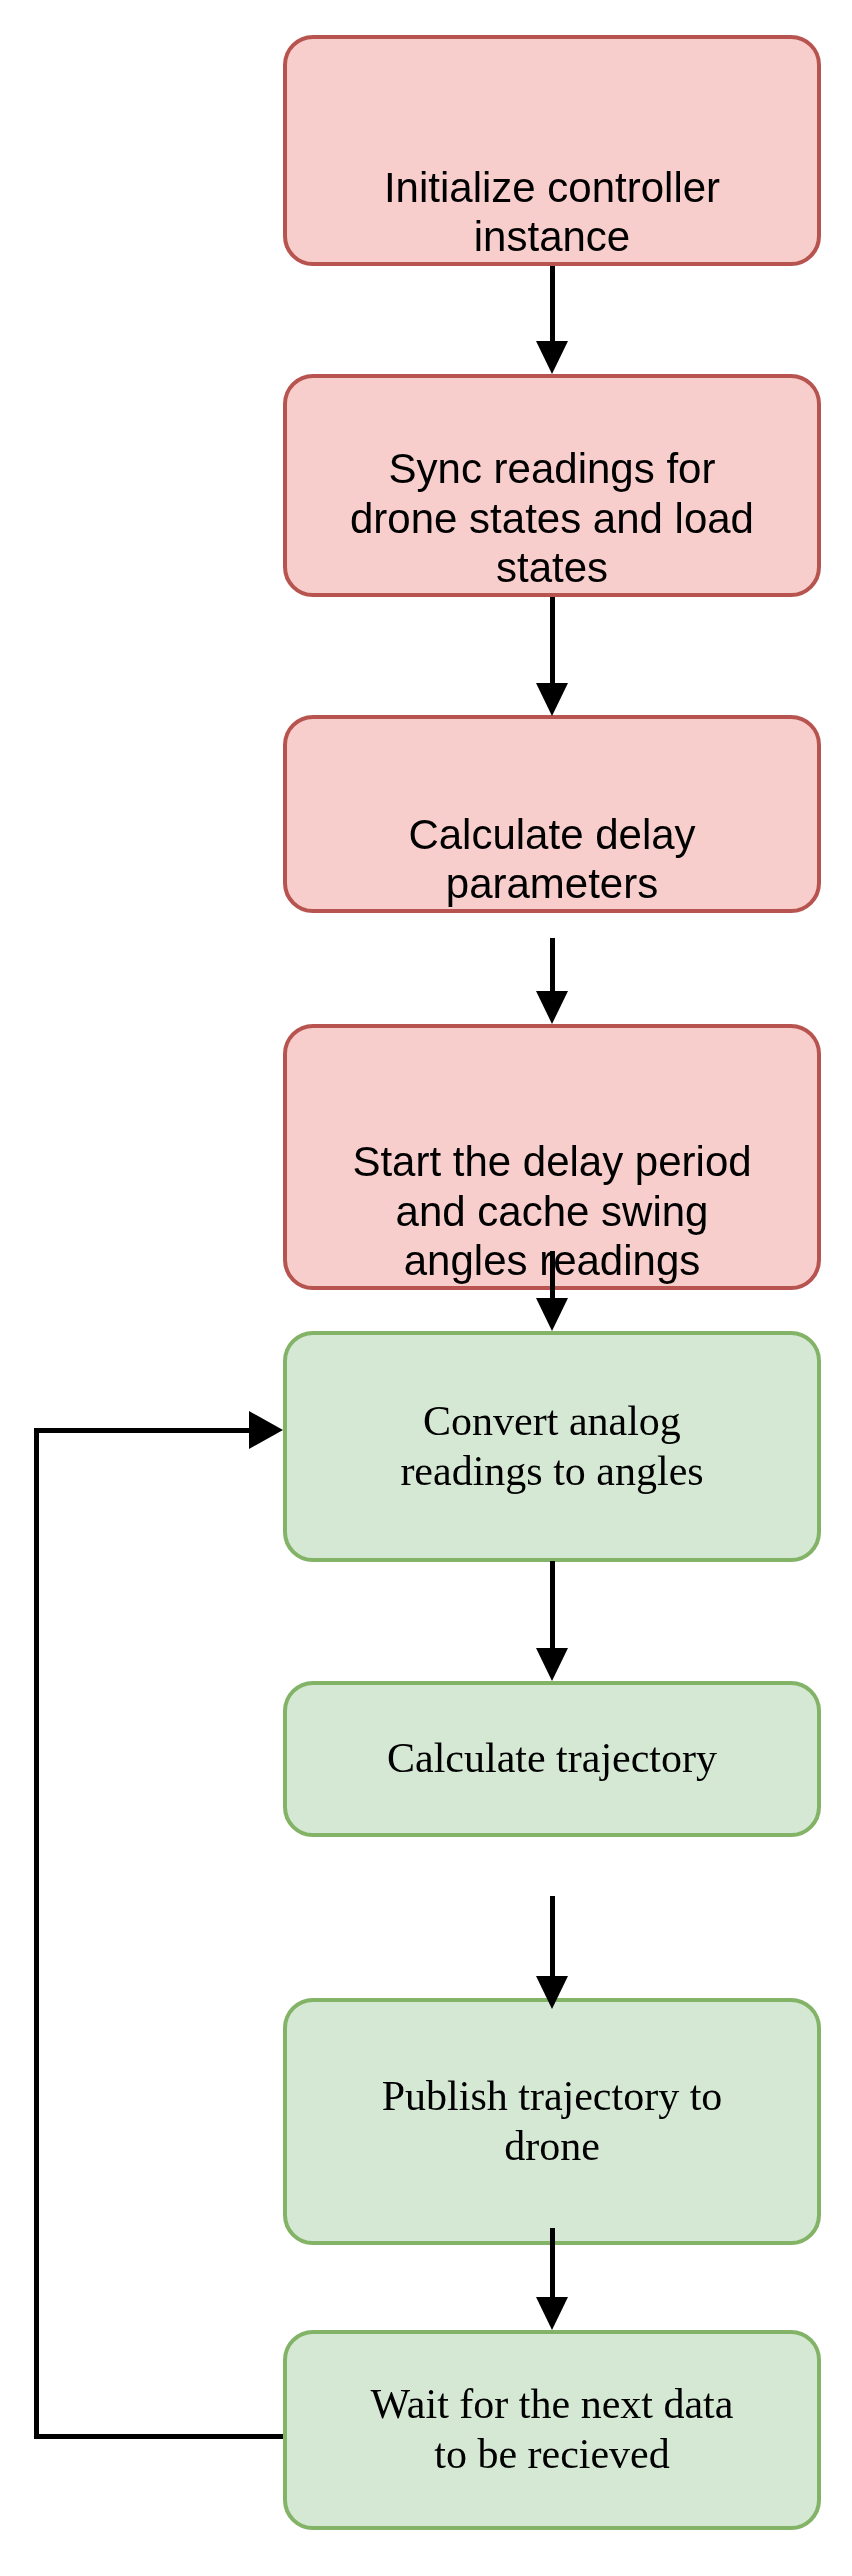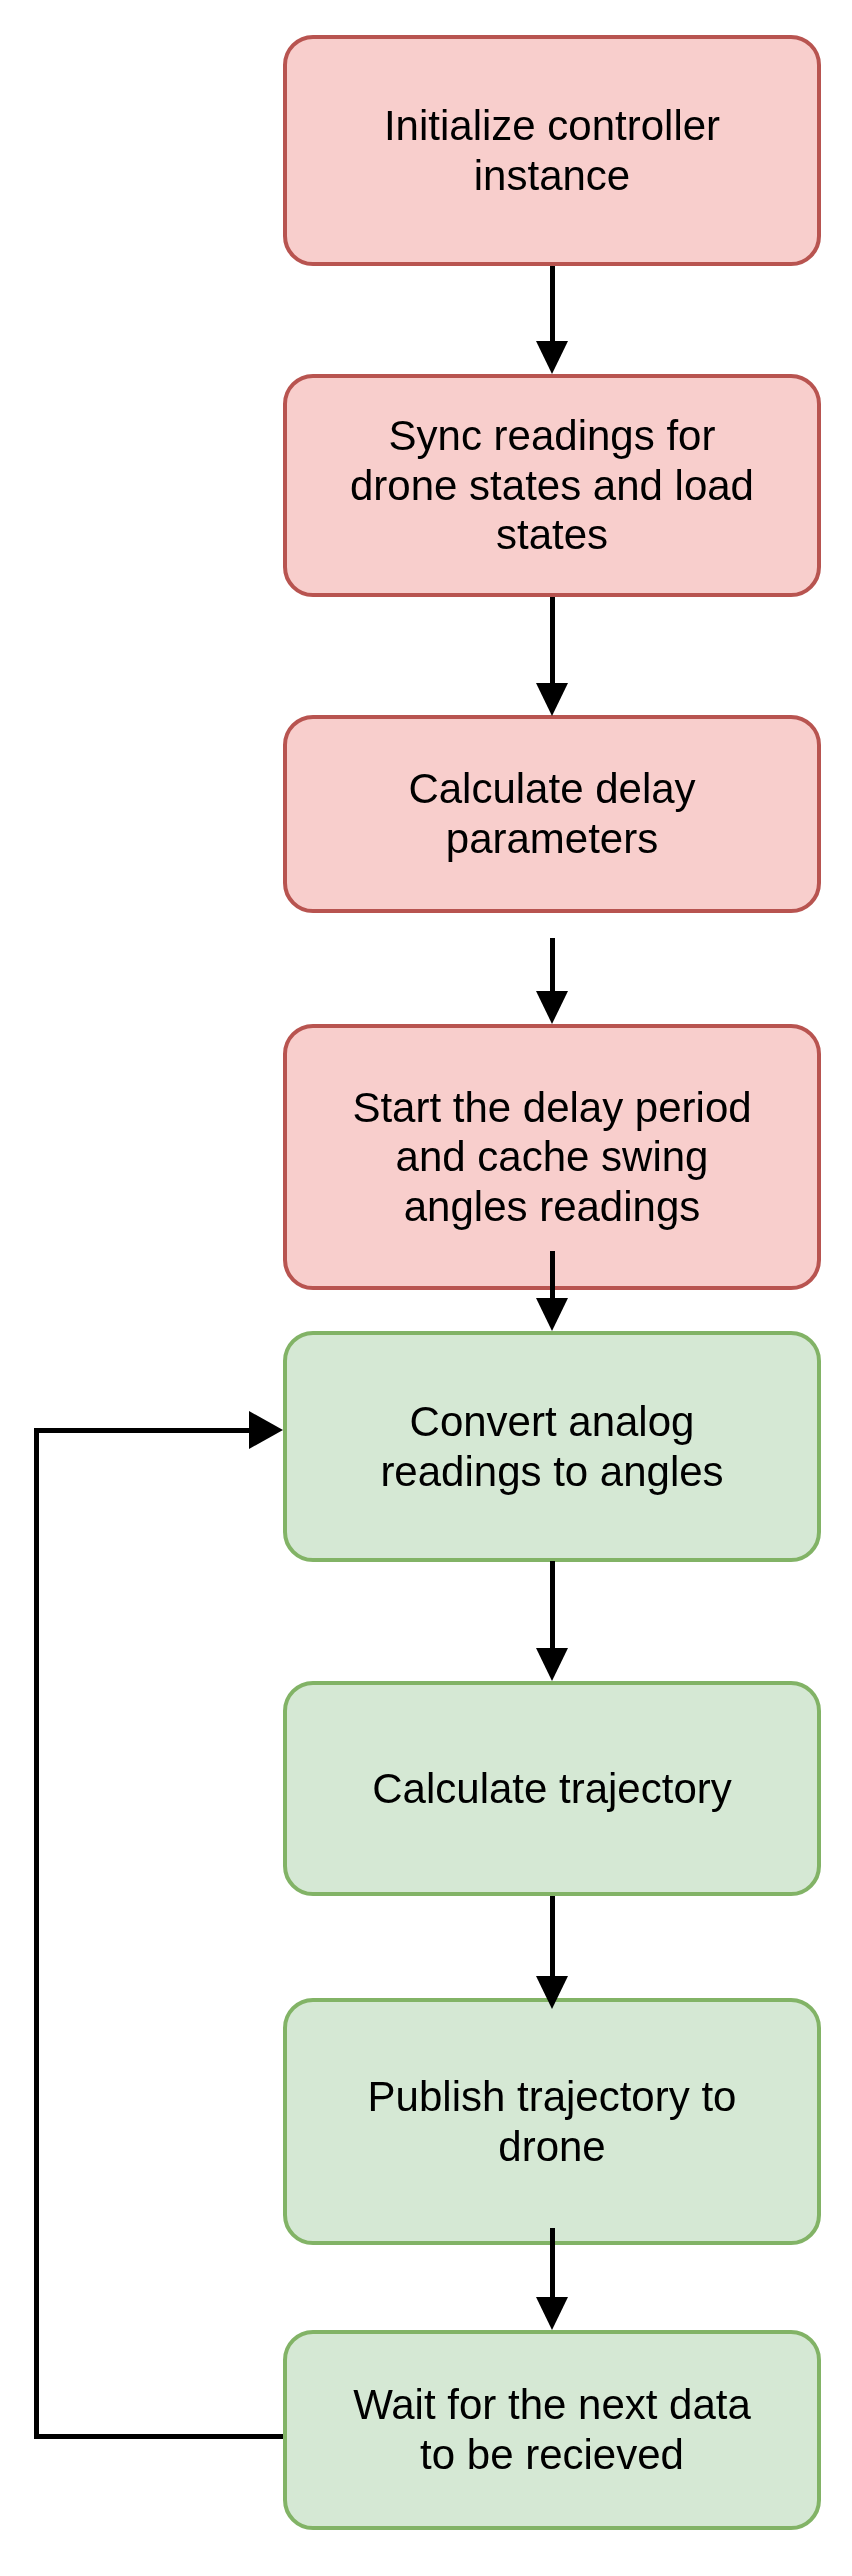--- a/index.html
+++ b/index.html
@@ -23,24 +23,26 @@
     border-radius: 30px;
     display: flex;
     align-items: center;
     justify-content: center;
     text-align: center;
     padding: 0 17px;
   }
   .node.red {
     background: var(--red-fill, #f8cecc);
     border: 4.7px solid var(--red-border, #b85450);
+    align-items: flex-end;
   }
   .node.green {
     background: var(--green-fill, #d5e8d4);
     border: 4.7px solid var(--green-border, #82b366);
+    font-family: Liberation Serif, serif;
   }
   .node-label {
     white-space: pre-line;
     font-size: 42px;
     line-height: 1.18;
     color: var(--text, #000000);
   }
   .vline {
     position: absolute;
     width: 4.7px;
@@ -93,21 +95,21 @@
     <span class="node-label">Start the delay period
 and cache swing
 angles readings</span>
   </div>
 
   <div class="node green" style="top:1331px; height:231px">
     <span class="node-label">Convert analog
 readings to angles</span>
   </div>
 
-  <div class="node green" style="top:1681px; height:215px">
+  <div class="node green" style="top:1681px; height:156px">
     <span class="node-label">Calculate trajectory</span>
   </div>
 
   <div class="node green" style="top:1998px; height:247px">
     <span class="node-label">Publish trajectory to
 drone</span>
   </div>
 
   <div class="node green" style="top:2330px; height:200px">
     <span class="node-label">Wait for the next data

